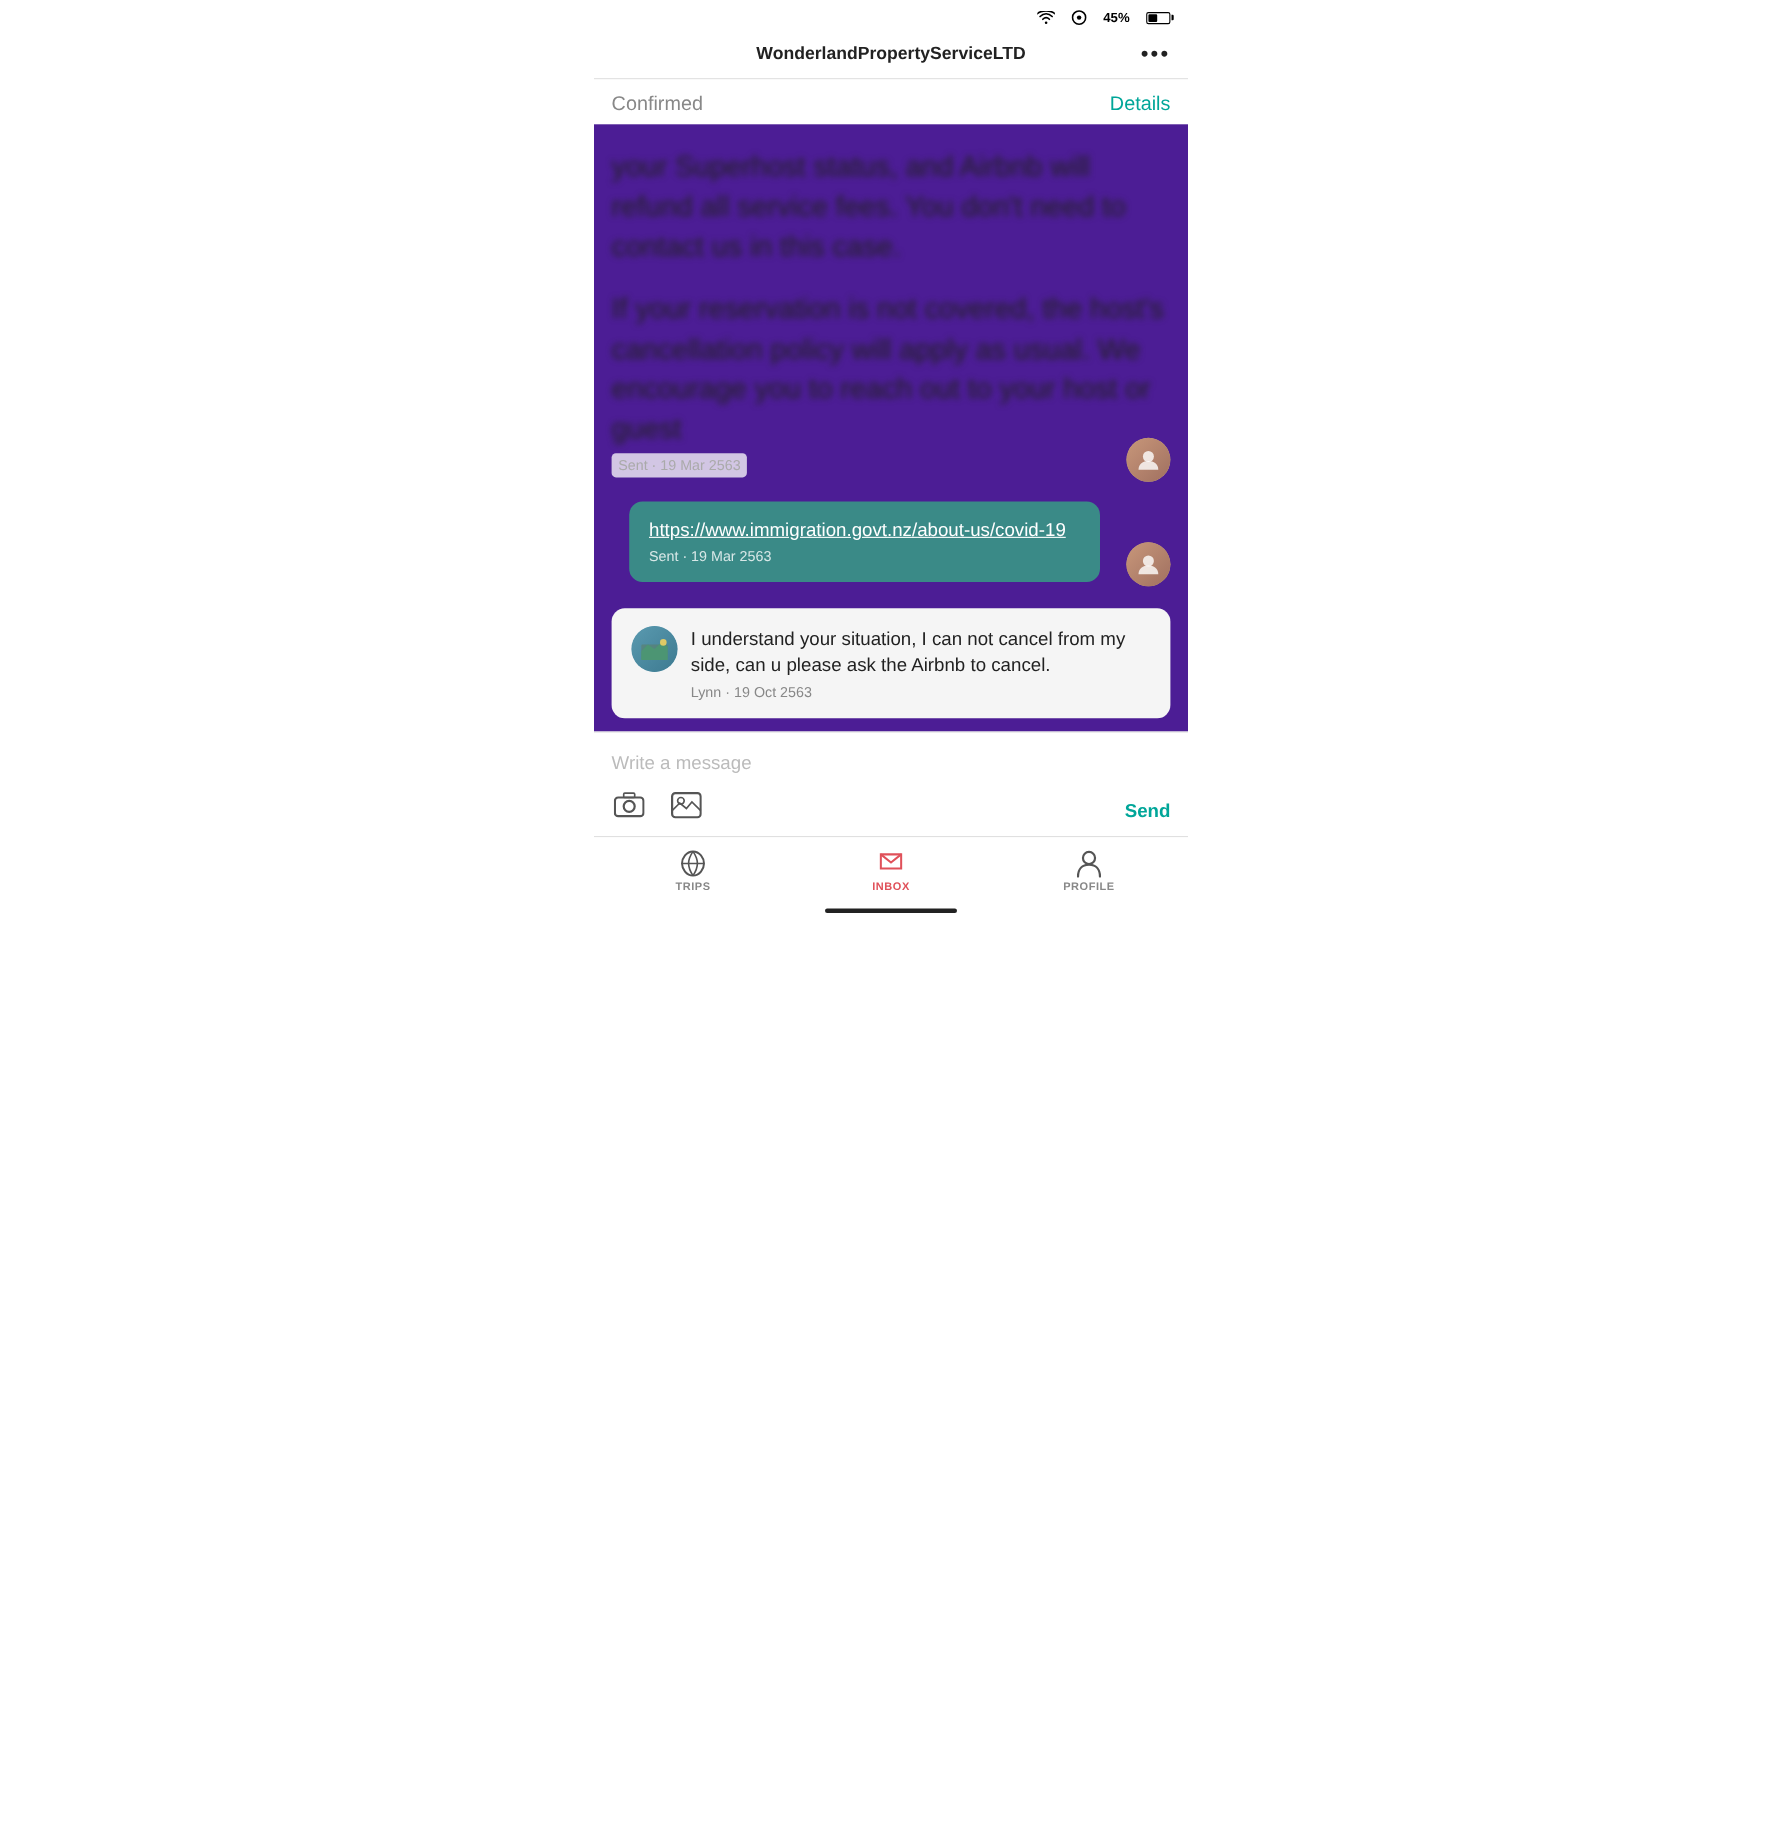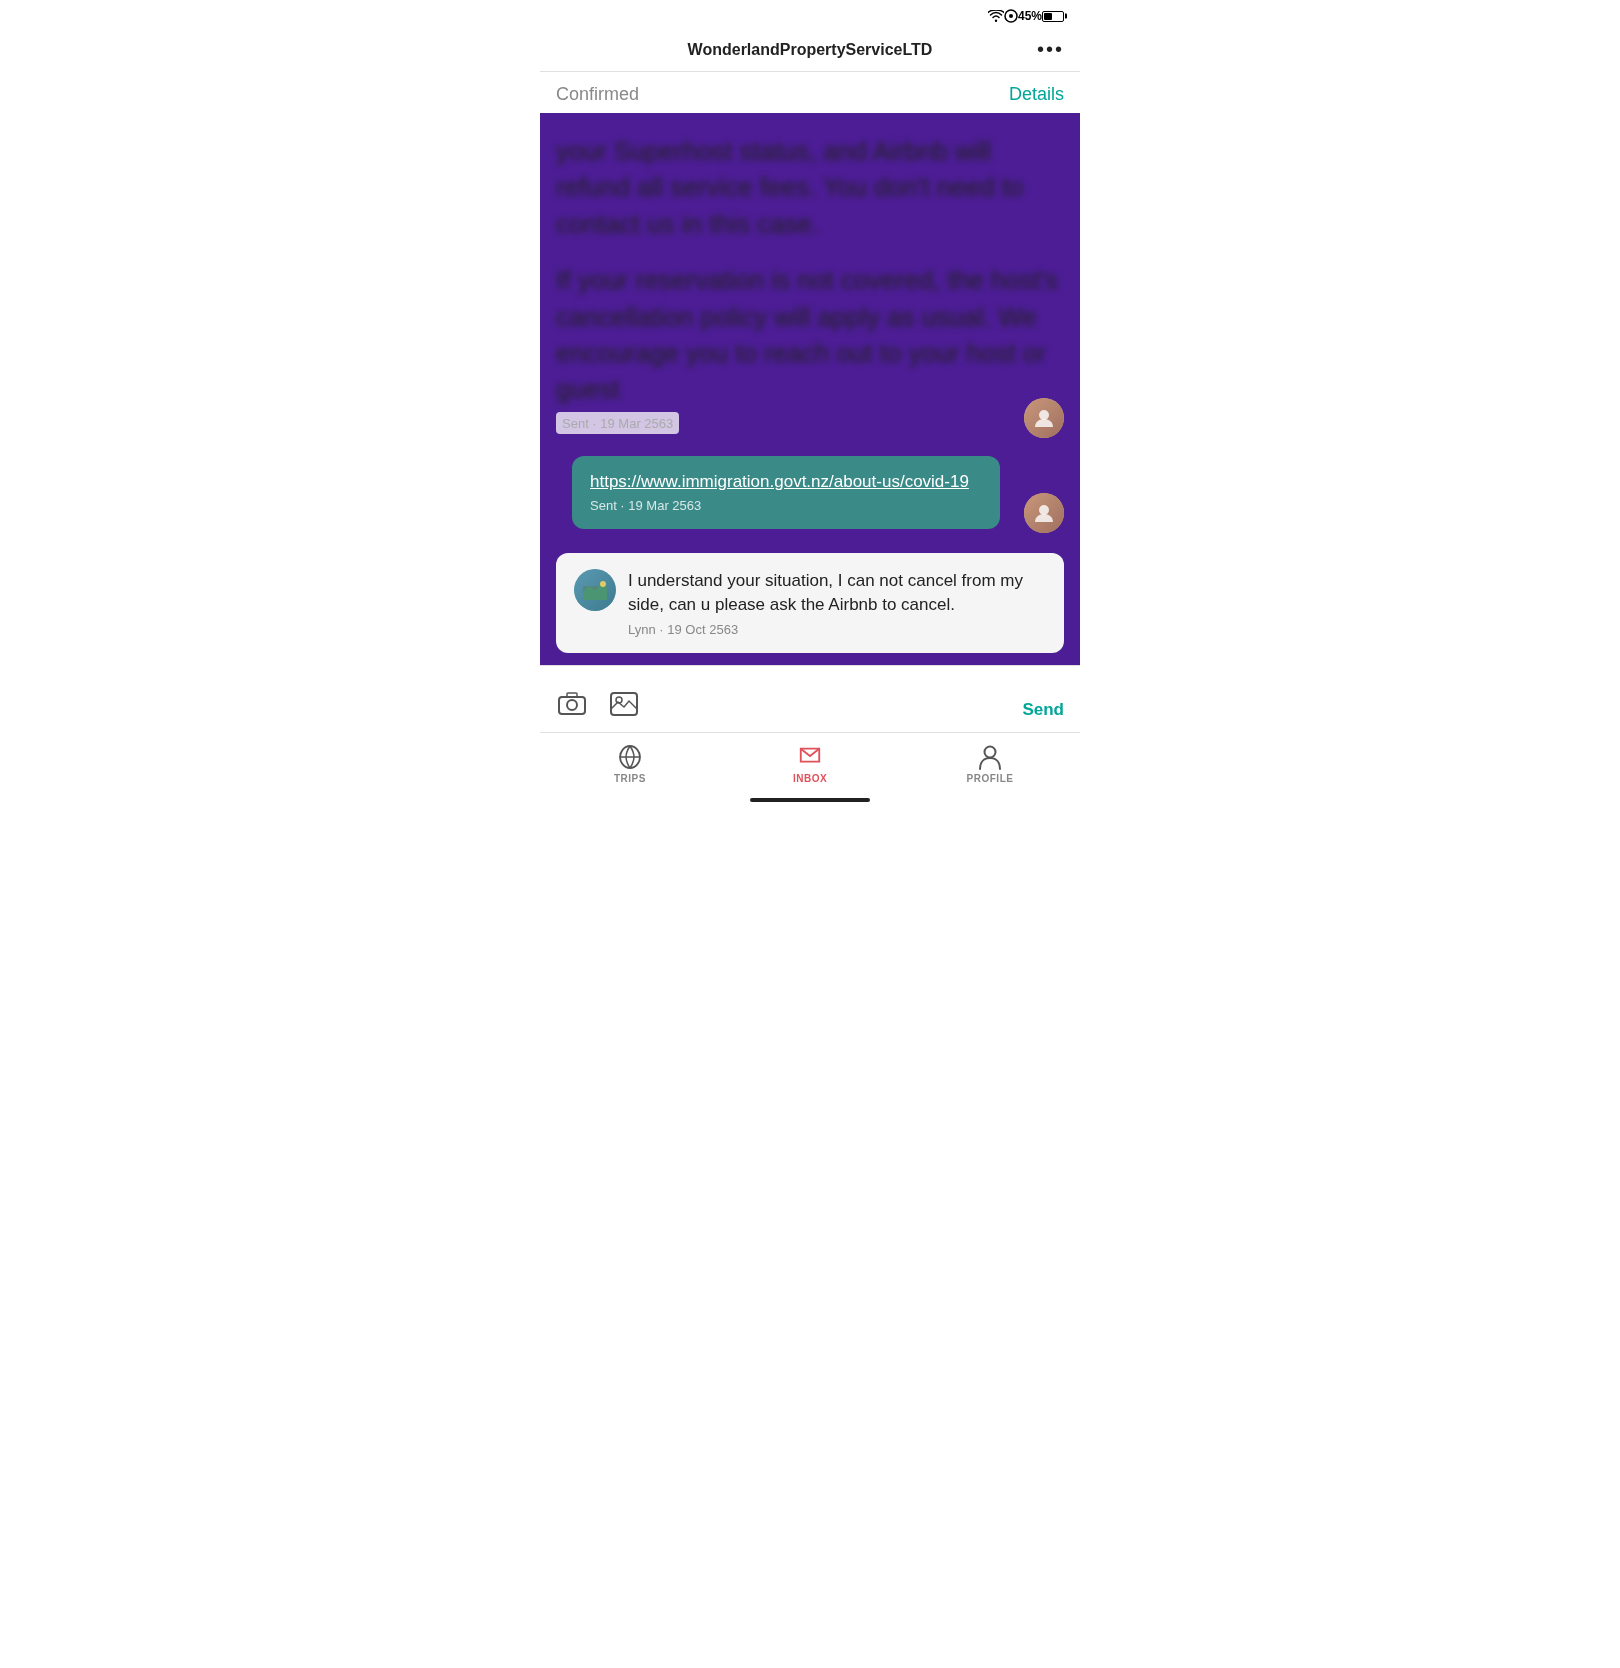--- a/index.html
+++ b/index.html
@@ -19,21 +19,21 @@
       display: flex;
       justify-content: flex-end;
       align-items: center;
       padding: 8px 16px 4px;
       gap: 6px;
       height: 28px;
     }
     .status-bar-icons {
       display: flex;
       align-items: center;
-      gap: 0;
+      gap: 15px;
       font-size: 12px;
       color: #000;
     }
     .battery-body {
       width: 22px;
       height: 11px;
       border: 1.5px solid #000;
       border-radius: 2px;
       position: relative;
       display: inline-flex;
@@ -411,20 +411,21 @@
         <span> · </span>
         <span>19 Oct 2563</span>
       </p>
     </div>
   </div>
 
 
 </div>
 
 <div class="message-input-area">
+  <div class="message-placeholder">Write a message</div>
   <div class="message-toolbar">
     <div class="message-icons">
 
       <div class="icon-btn">
         <svg width="28" height="24" viewBox="0 0 28 24" fill="none">
           <rect x="1" y="5" width="26" height="17" rx="3" stroke="#555" stroke-width="2"></rect>
           <circle cx="14" cy="13" r="5" stroke="#555" stroke-width="2"></circle>
           <rect x="9" y="1" width="10" height="4" rx="1" stroke="#555" stroke-width="1.5"></rect>
         </svg>
       </div>

